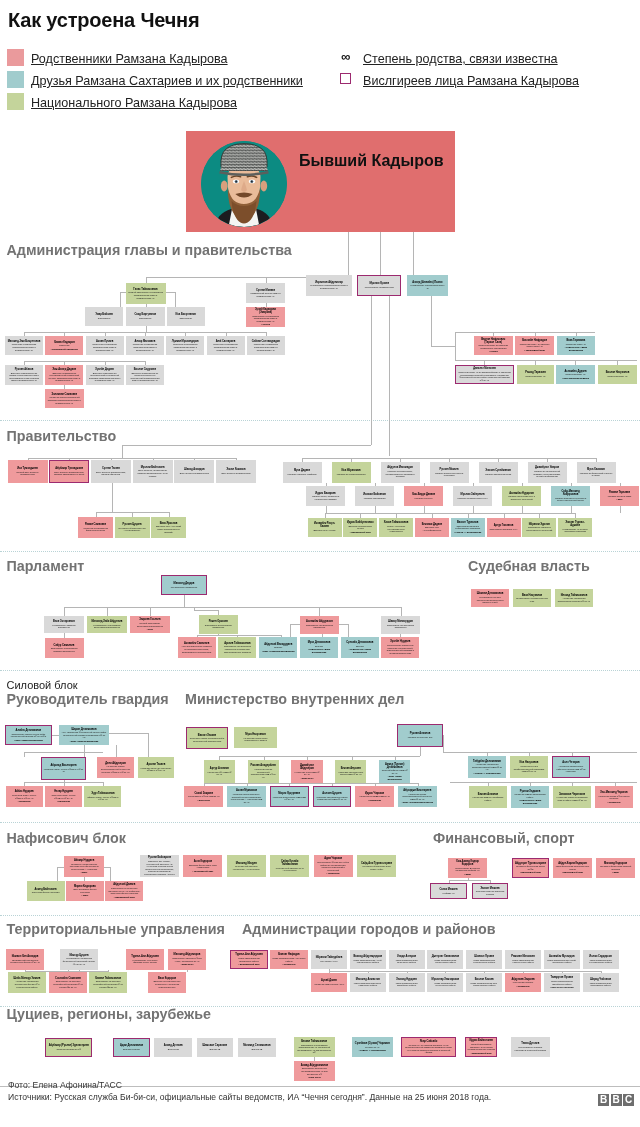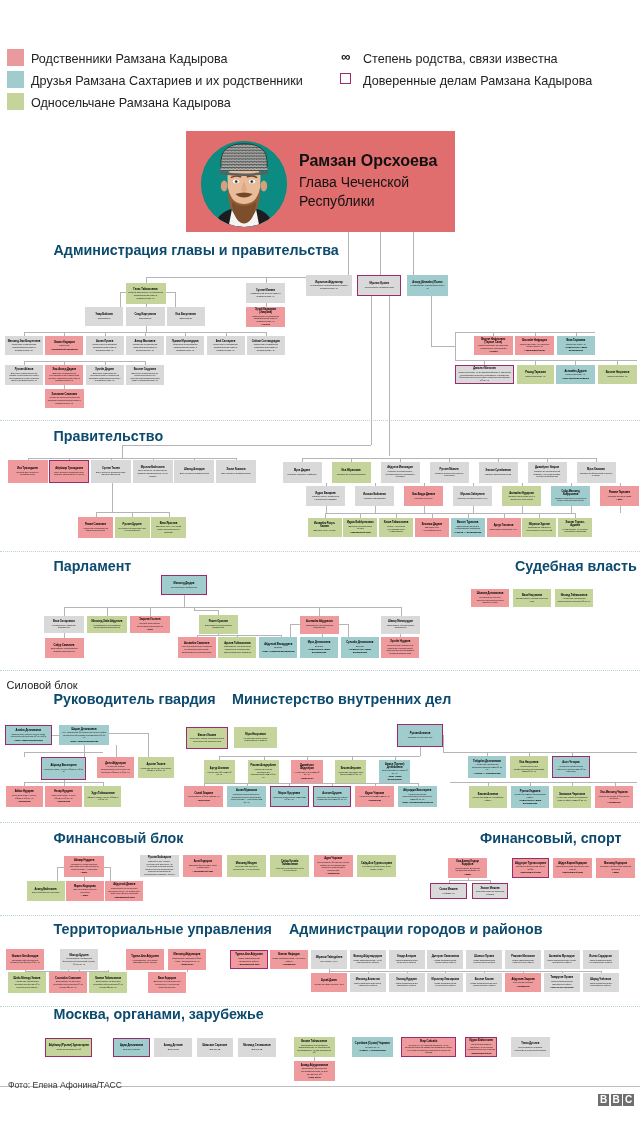--- a/index.html
+++ b/index.html
@@ -1,28 +1,28 @@
 <!DOCTYPE html>
 <html><head>
 <meta charset="utf-8">
 <style>
   html,body{margin:0;padding:0;background:#ffffff;}
   body{width:640px;height:1127px;font-family:"Liberation Sans",sans-serif;color:#222;}
   .page{position:relative;width:640px;height:1127px;overflow:hidden;}
   .page-title{position:absolute;left:8px;top:9px;font-size:20px;font-weight:bold;letter-spacing:-0.2px;color:#111;}
   .lg-sw{position:absolute;width:17px;height:17px;}
-  .lg-tx{position:absolute;font-size:12.6px;color:#222;white-space:nowrap;}
+  .lg-tx{position:absolute;font-size:12.6px;color:#222;white-space:nowrap;text-decoration:underline;}
   .lg-inf{position:absolute;font-size:13px;line-height:1;color:#111;font-weight:bold;}
   .lg-box{position:absolute;width:11px;height:11px;border:1.6px solid #9c2a6f;box-sizing:border-box;}
   .hero{position:absolute;left:186px;top:131px;width:269px;height:101px;background:#e06e6e;}
   .hero-ph{position:absolute;left:15px;top:10px;width:86px;height:86px;border-radius:50%;overflow:hidden;background:#0c8b82;}
   .hero-ph svg{display:block;}
   .hero-nm{position:absolute;left:113px;top:21px;font-size:16px;font-weight:bold;color:#111;}
   .hero-ro{position:absolute;left:113px;top:42px;font-size:14px;color:#111;line-height:1.35;}
-  .sect-t{position:absolute;font-size:14.3px;font-weight:bold;color:#0c4a6e;white-space:nowrap;margin-left:47px;}
+  .sect-t{position:absolute;font-size:14.3px;font-weight:bold;color:#737373;white-space:nowrap;}
   .sect-s{position:absolute;font-size:11px;font-weight:normal;color:#222;white-space:nowrap;}
   .dv{position:absolute;left:0;width:640px;height:1px;border-top:1px dotted #b9d3d6;}
   .nd{position:absolute;box-sizing:border-box;display:flex;flex-direction:column;align-items:center;justify-content:center;padding:1.2px 2.6px;text-align:center;overflow:hidden;}
   .nd .nn{font-weight:bold;font-size:2.62px;line-height:3.05px;color:#000;margin-bottom:0.7px;letter-spacing:-0.02em;}
   .nd .nr{font-size:2.18px;line-height:2.6px;color:#1a1a1a;letter-spacing:-0.015em;}
   .nd .nx{font-weight:bold;font-size:2.18px;line-height:2.6px;color:#000;margin-top:0.8px;letter-spacing:-0.015em;}
   .c-s{background:#d9d9d9;}
   .c-p{background:#ef9a9c;}
   .c-t{background:#a1cccd;}
   .c-g{background:#c4d49b;}
@@ -31,32 +31,33 @@
   .ftr{position:absolute;left:8px;font-size:8.6px;color:#333;}
   .ftr-line{position:absolute;left:0;top:1086px;width:640px;height:1px;background:#bdbdbd;}
   .bbc{position:absolute;left:598px;top:1094px;display:flex;gap:1.5px;}
   .bbc span{display:inline-block;width:11px;height:12px;background:#6e6e6e;color:#fff;font-size:10px;font-weight:bold;text-align:center;line-height:12px;font-family:"Liberation Sans",sans-serif;}
 </style>
 </head>
 <body>
 
 <div class="page">
 
+  <div class="page-title">Как устроена Чечня</div>
 
   <div id="legend">
       <div class="lg-sw" style="left:7px;top:49px;background:#ea9a9c"></div>
       <div class="lg-tx" style="left:31px;top:52px">Родственники Рамзана Кадырова</div>
       <div class="lg-sw" style="left:7px;top:71px;background:#a1cccd"></div>
       <div class="lg-tx" style="left:31px;top:74px">Друзья Рамзана Сахтариев и их родственники</div>
       <div class="lg-sw" style="left:7px;top:93px;background:#c4d49b"></div>
-      <div class="lg-tx" style="left:31px;top:96px">Односельчане Рамзана Кадырова</div>
+      <div class="lg-tx" style="left:31px;top:96px">Национального Рамзана Кадырова</div>
       <div class="lg-inf" style="left:341px;top:50px">∞</div>
       <div class="lg-tx" style="left:363px;top:52px">Степень родства, связи известна</div>
       <div class="lg-box" style="left:340px;top:73px"></div>
-      <div class="lg-tx" style="left:363px;top:74px">Доверенные делам Рамзана Кадырова</div>
+      <div class="lg-tx" style="left:363px;top:74px">Вислгиреев лица Рамзана Кадырова</div>
     </div>
 
   <div class="hero">
     <div class="hero-ph">
     <svg width="86" height="86" viewBox="0 0 86 86">
       <defs>
         <clipPath id="pclip">
               <circle cx="43" cy="43" r="43"></circle>
             </clipPath>
         <pattern id="karakul" width="3.6" height="2.9" patternUnits="userSpaceOnUse">
@@ -83,25 +84,21 @@
         <circle cx="35.2" cy="40.5" r="0.68" fill="#151719"></circle>
         <circle cx="50.8" cy="40.5" r="0.68" fill="#151719"></circle>
         <path d="M30.4 36.4 q4.5 -2.5 9.2 -0.7" stroke="#6b4729" stroke-width="1.6" fill="none" stroke-linecap="round"></path>
         <path d="M46.4 35.7 q4.7 -1.8 9.2 0.7" stroke="#6b4729" stroke-width="1.6" fill="none" stroke-linecap="round"></path>
         <path d="M20 26 q-1 -13 5 -18 q7 -5.5 18 -5.5 t18 5.5 q6 5 5 18 l0.8 4 -47.6 0 z" fill="url(#karakul)"></path>
         <path d="M18.8 30 q24.2 5 48.4 0 l0.5 2.4 q-24.5 5.2 -49.4 0 z" fill="#5c5f5c"></path>
         <path d="M20 26 q-1 -13 5 -18 q7 -5.5 18 -5.5 t18 5.5 q6 5 5 18" stroke="#2c2e2b" stroke-width="0.8" fill="none"></path>
       </g>
     </svg>
     </div>
-    <div class="hero-nm">Рамзан Орсхоева</div>
-    <div class="hero-ro">
-      <span>Глава Чеченской</span><br>
-      <span>Республики</span>
-    </div>
+    <div class="hero-nm">Бывший Кадыров</div>
   </div>
 
   <div id="sections">
       <div class="sect-t" style="left:6.5px;top:242px">Администрация главы и правительства</div>
       <div class="ln" style="left:348px;top:232px;width:1px;height:43px"></div>
       <div class="ln" style="left:380px;top:232px;width:1px;height:43px"></div>
       <div class="ln" style="left:413px;top:232px;width:1px;height:43px"></div>
       <div class="ln" style="left:119.5px;top:291.7px;width:55.8px;height:1px"></div>
       <div class="ln" style="left:119.5px;top:291.7px;width:1px;height:14.9px"></div>
       <div class="ln" style="left:175.3px;top:291.7px;width:1px;height:14.9px"></div>
@@ -696,21 +693,21 @@
       <div class="nd c-g" style="left:553px;top:786px;width:38px;height:22px">
         <span class="nn">Залимхан Чераглиев</span>
         <span class="nr">Начальник отдела дознавателя тыла в районе МВД РФ по ЧР</span>
       </div>
       <div class="nd c-p" style="left:595px;top:786px;width:38px;height:22px">
         <span class="nn">Хас-Магомед Чаригов</span>
         <span class="nr">Начальник отдела РФ по городу Грозному</span>
         <span class="nx">• Племянник</span>
       </div>
       <div class="dv" style="top:822px"></div>
-      <div class="sect-t" style="left:6.5px;top:830px">Финансовый блок</div>
+      <div class="sect-t" style="left:6.5px;top:830px">Нафисович блок</div>
       <div class="sect-t" style="left:433px;top:830px">Финансовый, спорт</div>
       <div class="ln" style="left:57.3px;top:867.3px;width:53.1px;height:1px"></div>
       <div class="ln" style="left:57.3px;top:867.3px;width:1px;height:13.7px"></div>
       <div class="ln" style="left:110.4px;top:867.3px;width:1px;height:13.7px"></div>
       <div class="ln" style="left:84.1px;top:877.2px;width:1px;height:3.8px"></div>
       <div class="ln" style="left:448.5px;top:880px;width:41.5px;height:1px"></div>
       <div class="ln" style="left:448.5px;top:880px;width:1px;height:3px"></div>
       <div class="ln" style="left:490px;top:880px;width:1px;height:3px"></div>
       <div class="ln" style="left:467.5px;top:877.5px;width:1px;height:2.5px"></div>
       <div class="nd c-p" style="left:64.4px;top:856px;width:39.4px;height:21.2px">
@@ -908,21 +905,21 @@
       <div class="nd c-s" style="left:543.8px;top:973px;width:36px;height:19px">
         <span class="nn">Таварутан Лучаев</span>
         <span class="nr">Глава администрации Шаройского района</span>
         <span class="nx">• Брат жены Орсхоева</span>
       </div>
       <div class="nd c-s" style="left:582.6px;top:973px;width:36px;height:19px">
         <span class="nn">Шарид Чаблагов</span>
         <span class="nr">Глава администрации Шелковского района</span>
       </div>
       <div class="dv" style="top:1006px"></div>
-      <div class="sect-t" style="left:6.5px;top:1006px">Москва, органами, зарубежье</div>
+      <div class="sect-t" style="left:6.5px;top:1006px">Цуциев, регионы, зарубежье</div>
       <div class="ln" style="left:314.2px;top:1056.9px;width:1px;height:4.4px"></div>
       <div class="nd c-g k" style="left:45.4px;top:1038px;width:46.7px;height:19px">
         <span class="nn">Абубакар (Руслан) Эдельгериев</span>
         <span class="nr">Советник президента РФ</span>
       </div>
       <div class="nd c-t k" style="left:113.3px;top:1038px;width:36.5px;height:19px">
         <span class="nn">Адам Делимханов</span>
         <span class="nr">Депутат Госдумы</span>
       </div>
       <div class="nd c-s" style="left:153.9px;top:1038px;width:38.6px;height:19px">
@@ -960,19 +957,20 @@
         <span class="nr">Первый заместитель министра ЧР по делам туризма Северного Кавказа</span>
         <span class="nx">• Двоюродный брат</span>
       </div>
       <div class="nd c-s" style="left:510.6px;top:1036.8px;width:39.4px;height:20.2px">
         <span class="nn">Темза Дугсаев</span>
         <span class="nr">Представитель Рамзана Кадырова в Тюменской области</span>
       </div>
     </div>
 
   <div class="ftr-line"></div>
+  <div class="ftr" style="top:1092px">Источники: Русская служба Би-би-си, официальные сайты ведомств, ИА “Чечня сегодня”. Данные на 25 июня 2018 года.</div>
   <div class="ftr" style="top:1080px">Фото: Елена Афонина/ТАСС</div>
   <div class="bbc">
       <span>B</span>
       <span>B</span>
       <span>C</span>
     </div>
 </div>
 
 </body></html>

